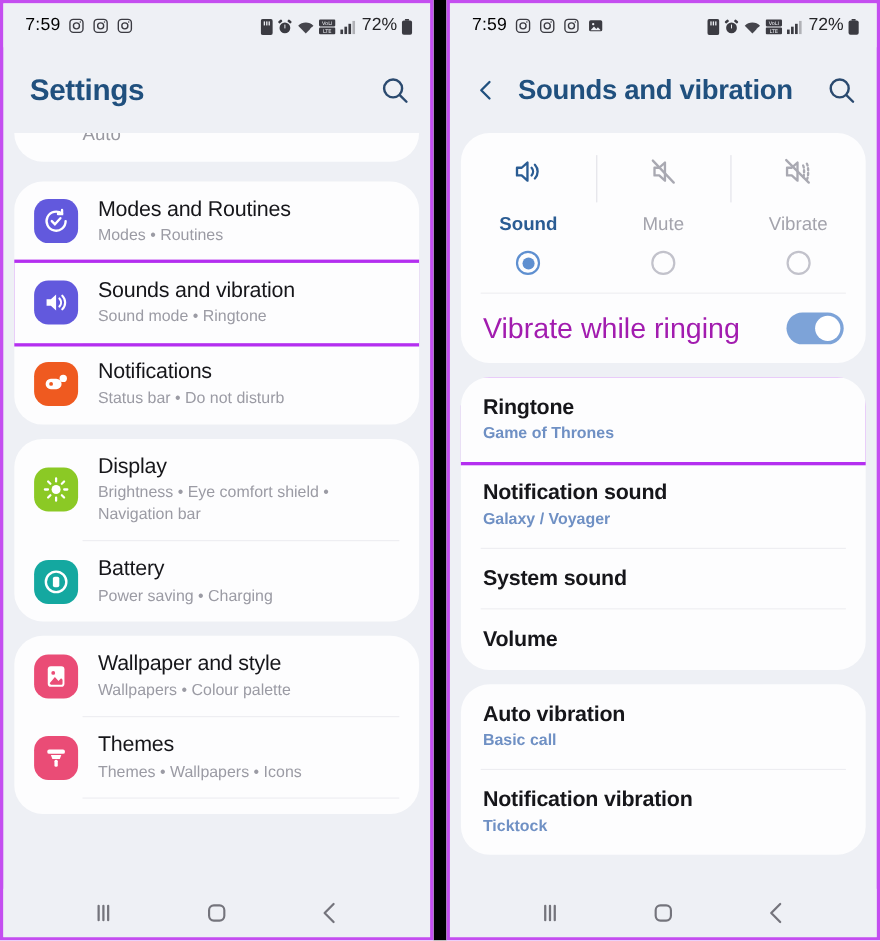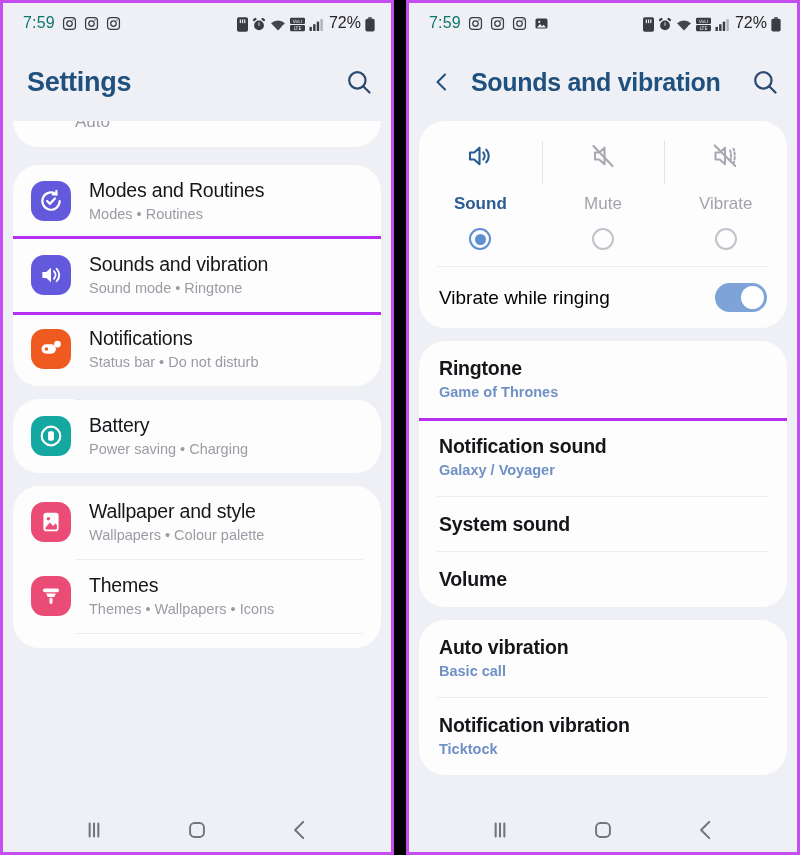--- a/index.html
+++ b/index.html
@@ -20,21 +20,21 @@
   .gutter { width: 12px; height: 855px; background: #000000; }
 
   
   .statusbar {
     height: 40px; display: flex; align-items: center;
     justify-content: space-between;
     padding: 0 16px 0 20px;
     background: #eef0f5;
   }
   .sb-left { display: flex; align-items: center; gap: 7px; }
-  .sb-time { font-size: 16px; color: #0f766e; letter-spacing: .2px; }
+  .sb-time { font-size: 16px; color: #000000; letter-spacing: .2px; }
   .sb-right { display: flex; align-items: flex-end; gap: 4px; }
   .sb-pct { font-size: 16px; color: #252528; margin-left: 2px; }
   .ic { display: inline-flex; align-items: center; }
   svg { display: block; }
 
   
   .header {
     height: 78px; display: flex; align-items: center;
     padding: 0 18px 0 24px; gap: 14px;
   }
@@ -83,21 +83,21 @@
     width: 1px; background: #e2e2e8;
   }
   .mlabel { font-size: 17px; color: #a3a3ac; }
   .mode.active .mlabel { color: #2a5c93; font-weight: bold; }
   .radios { display: flex; padding: 14px 0 16px; }
   .radiocell { flex: 1; display: flex; justify-content: center; }
   .radio { width: 22px; height: 22px; border-radius: 50%; border: 2px solid #c2c2cb; }
   .radio.on { border-color: #5e8fd0; display: flex; align-items: center; justify-content: center; }
   .radio.on::after { content: ""; width: 11px; height: 11px; border-radius: 50%; background: #5e8fd0; }
   .togglerow { display: flex; align-items: center; padding: 16px 20px; gap: 12px; }
-  .togglerow .tlabel { flex: 1; font-size: 19px; color: #000000; }
+  .togglerow .tlabel { flex: 1; font-size: 26px; color: #a21caf; }
   .switch { width: 52px; height: 29px; border-radius: 15px; background: #7da3d8; position: relative; flex: 0 0 52px; }
   .switch::after { content: ""; position: absolute; top: 3px; right: 3px; width: 23px; height: 23px; border-radius: 50%; background: #fff; }
 
   .row.plain { padding: 15px 20px; gap: 0; font-weight: bold; }
   .rsub.link { color: #6f90c4; }
 
   
   .navbar {
     position: absolute; bottom: 0; left: 0; right: 0; height: 44px;
     display: flex; align-items: center; justify-content: space-around;
@@ -241,20 +241,32 @@
               </svg>
           </div>
           <div class="txt">
             <div class="rtitle">Notifications</div>
             <div class="rsub">Status bar  •  Do not disturb</div>
           </div>
         </div>
       </div>
 
       <div class="card">
+        <div class="row">
+          <div class="appicon" style="background:#8bc925">
+            <svg width="26" height="26" viewBox="0 0 24 24" fill="none" stroke="#fff" stroke-width="1.9" stroke-linecap="round">
+                <circle cx="12" cy="12" r="3.8" fill="#fff" stroke="none"></circle>
+                <path d="M12 2.6v2.6M12 18.8v2.6M2.6 12h2.6M18.8 12h2.6M5.3 5.3l1.9 1.9M16.8 16.8l1.9 1.9M18.7 5.3l-1.9 1.9M7.2 16.8l-1.9 1.9"></path>
+              </svg>
+          </div>
+          <div class="txt">
+            <div class="rtitle">Display</div>
+            <div class="rsub">Brightness  •  Eye comfort shield  •  Navigation bar</div>
+          </div>
+        </div>
         <div class="sep"></div>
 
         <div class="row">
           <div class="appicon" style="background:#14a8a0">
             <svg width="26" height="26" viewBox="0 0 24 24" fill="none" stroke="#fff" stroke-width="2">
                 <circle cx="12" cy="12" r="8.6"></circle>
                 <rect x="9.3" y="7.6" width="5.4" height="8.8" rx="1.6" fill="#fff" stroke="none"></rect>
               </svg>
           </div>
           <div class="txt">

